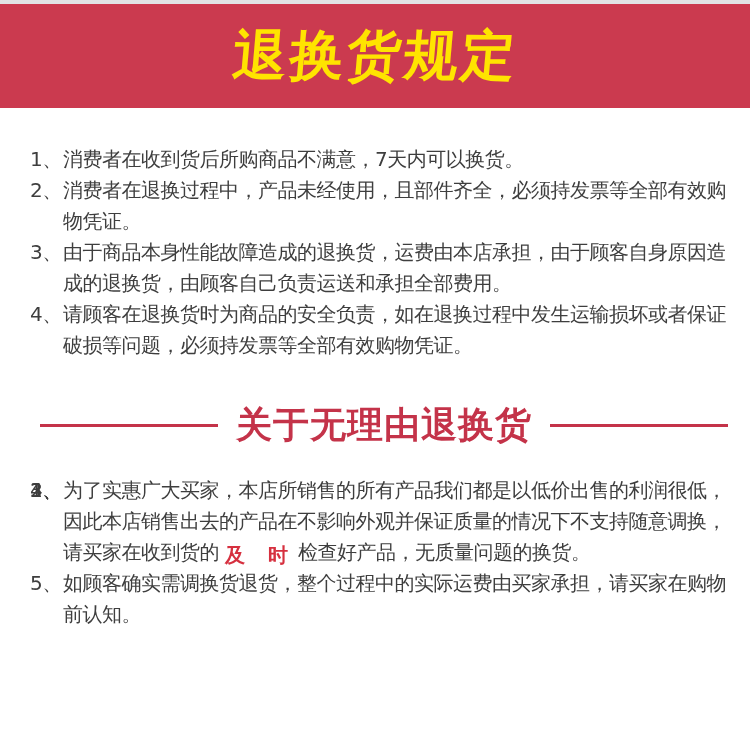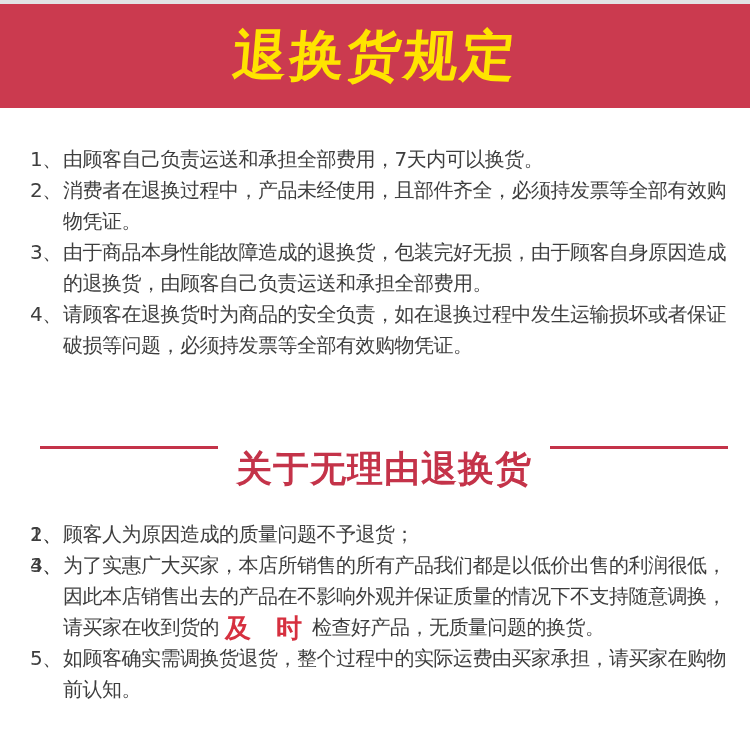--- a/index.html
+++ b/index.html
@@ -63,26 +63,25 @@
     background: #c43349;
     flex: 0 0 auto;
   }
   .section-title {
     font-size: 36px;
     line-height: 44px;
     font-weight: bold;
     color: #c43349;
     letter-spacing: 1px;
     white-space: nowrap;
-    margin-top: 44px;
   }
 
   .hl {
     color: #d6303f;
-    font-size: 26px;
+    font-size: 20px;
     line-height: 1;
     font-weight: bold;
     letter-spacing: 8px;
     margin: 0 2px 0 6px;
     vertical-align: -3px;
     white-space: nowrap;
   }
 </style>
 </head>
 <body>
@@ -93,49 +92,48 @@
 
   <div class="banner">
     <span class="banner-title">退换货规定</span>
   </div>
 
   <div class="content">
 
     <div class="policy-list list-1">
       <div class="li">
         <span class="num">1、</span>
-        <span class="txt">由顾客自己负责运送和承担全部费用，7天内可以换货。</span>
+        <span class="txt">消费者在收到货后所购商品不满意，7天内可以换货。</span>
       </div>
       <div class="li">
         <span class="num">2、</span>
         <span class="txt">消费者在退换过程中，产品未经使用，且部件齐全，必须持发票等全部有效购物凭证。</span>
       </div>
       <div class="li">
         <span class="num">3、</span>
-        <span class="txt">由于商品本身性能故障造成的退换货，包装完好无损，由于顾客自身原因造成的退换货，由顾客自己负责运送和承担全部费用。</span>
+        <span class="txt">由于商品本身性能故障造成的退换货，运费由本店承担，由于顾客自身原因造成的退换货，由顾客自己负责运送和承担全部费用。</span>
       </div>
       <div class="li">
         <span class="num">4、</span>
         <span class="txt">请顾客在退换货时为商品的安全负责，如在退换过程中发生运输损坏或者保证破损等问题，必须持发票等全部有效购物凭证。</span>
       </div>
     </div>
 
     <div class="section-header">
       <span class="hline"></span>
       <span class="section-title">关于无理由退换货</span>
       <span class="hline"></span>
     </div>
 
     <div class="policy-list list-2">
       <div class="li">
         <span class="num">1、</span>
       </div>
       <div class="li">
         <span class="num">2、</span>
-        <span class="txt">顾客人为原因造成的质量问题不予退货；</span>
       </div>
       <div class="li">
         <span class="num">3、</span>
       </div>
       <div class="li">
         <span class="num">4、</span>
         <span class="txt">为了实惠广大买家，本店所销售的所有产品我们都是以低价出售的利润很低，因此本店销售出去的产品在不影响外观并保证质量的情况下不支持随意调换，请买家在收到货的</span><span class="hl">及 时</span><span class="txt">检查好产品，无质量问题的换货。</span>
       </div>
       <div class="li">
         <span class="num">5、</span>

